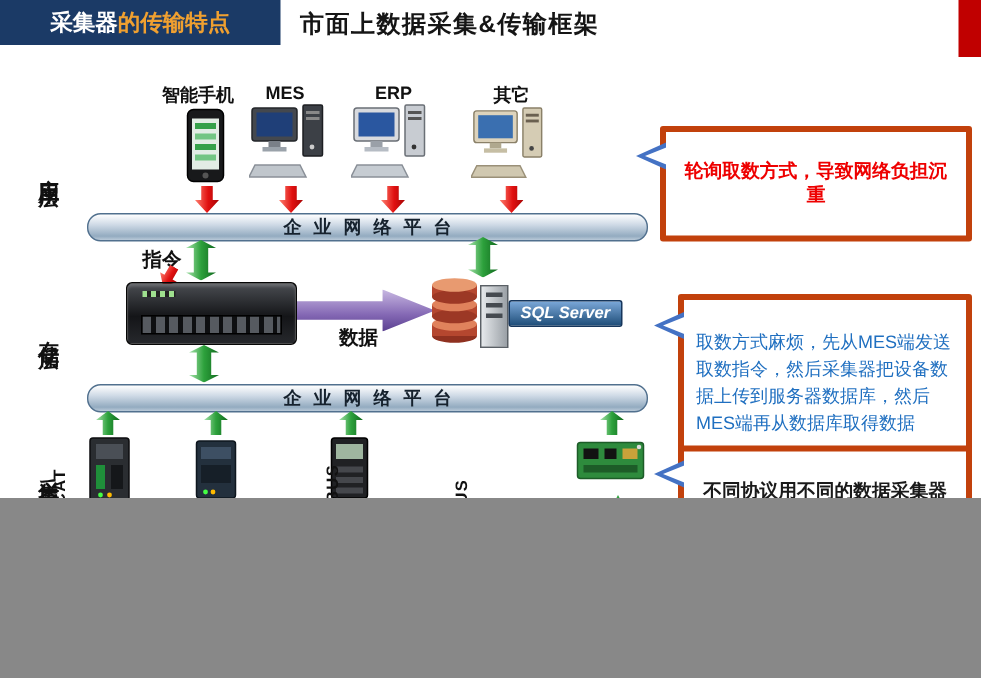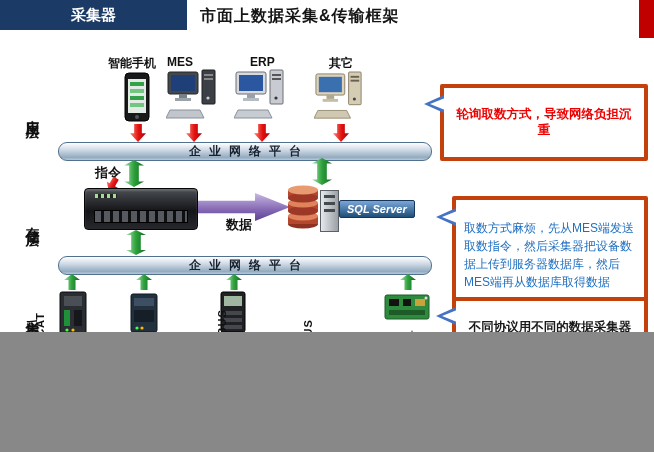--- a/index.html
+++ b/index.html
@@ -74,31 +74,32 @@
   .wedge-line{left:0;top:430px;width:74px;height:22px;background:#ffffff;
     clip-path:polygon(0 0,100% 100%,88% 100%,0 12%);}
 </style>
 </head>
 <body>
 
 <div class="stage">
 
   <div class="badge">
       <span class="b1">采集器</span>
+      <span class="b2">的传输特点</span>
     </div>
   <div class="main-title">市面上数据采集&amp;传输框架</div>
   <div class="redbar"></div>
 
   <div class="vlabel" style="top:84px;height:56px;">应用层</div>
   <div class="vlabel" style="top:192px;height:56px;">存储层</div>
   <div class="vlabel" style="top:284px;height:56px;">采集层</div>
   <div class="vlabel" style="top:364px;height:56px;">设备层</div>
 
   <div class="devlabel" style="left:108px;top:55px;">智能手机</div>
-  <div class="devlabel" style="left:167px;top:55px;">MES</div>
+  <div class="devlabel" style="left:177px;top:55px;">MES</div>
   <div class="devlabel" style="left:250px;top:55px;">ERP</div>
   <div class="devlabel" style="left:329px;top:55px;">其它</div>
 
   <div class="icon-abs" style="left:124px;top:72px;">
     <svg width="26" height="50" viewBox="0 0 26 50">
       <rect x="1" y="1" width="24" height="48" rx="4" fill="#18191b" stroke="#000"></rect>
       <rect x="4" y="7" width="18" height="34" fill="#e2ece5"></rect>
       <rect x="6" y="10" width="14" height="4" fill="#35a04a"></rect>
       <rect x="6" y="17" width="14" height="4" fill="#73c584"></rect>
       <rect x="6" y="24" width="14" height="4" fill="#35a04a"></rect>

